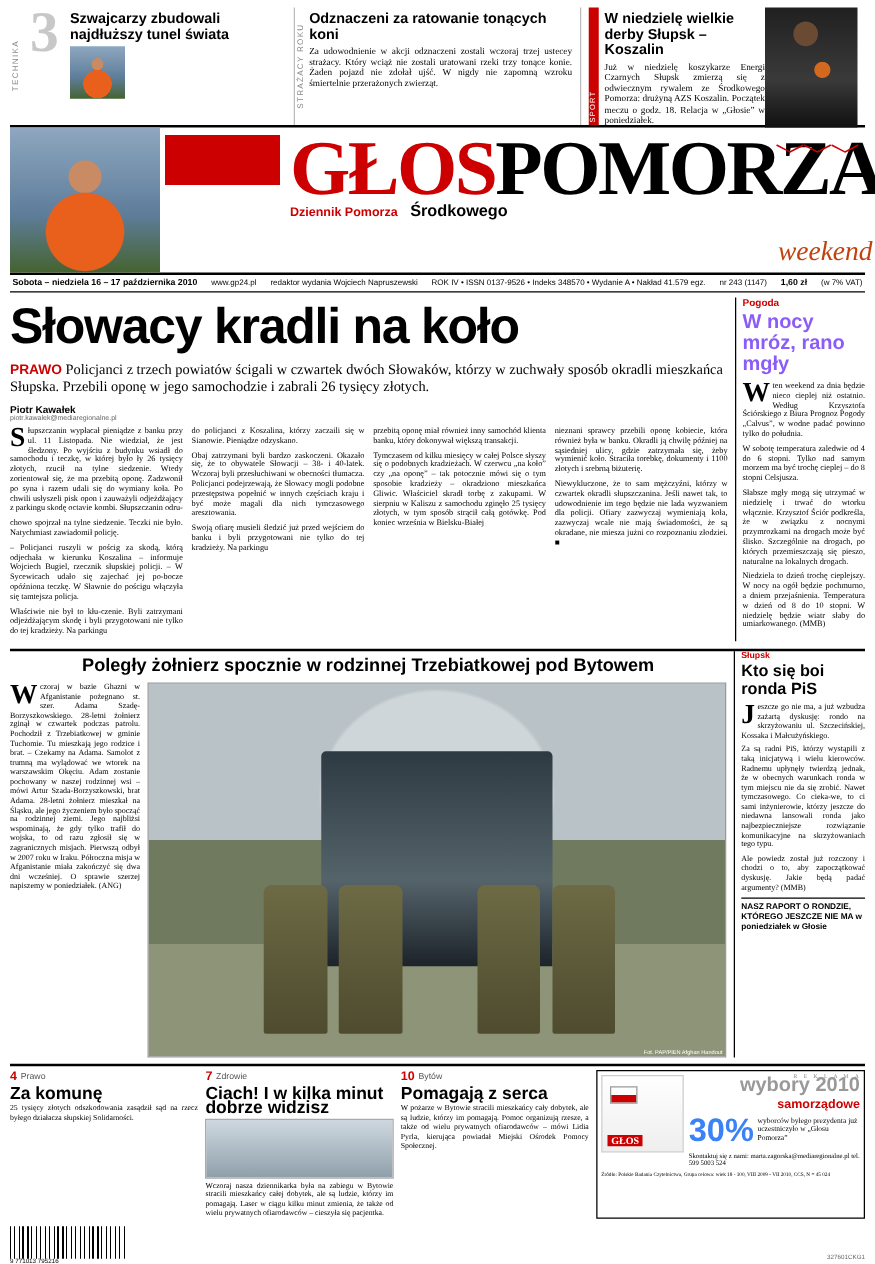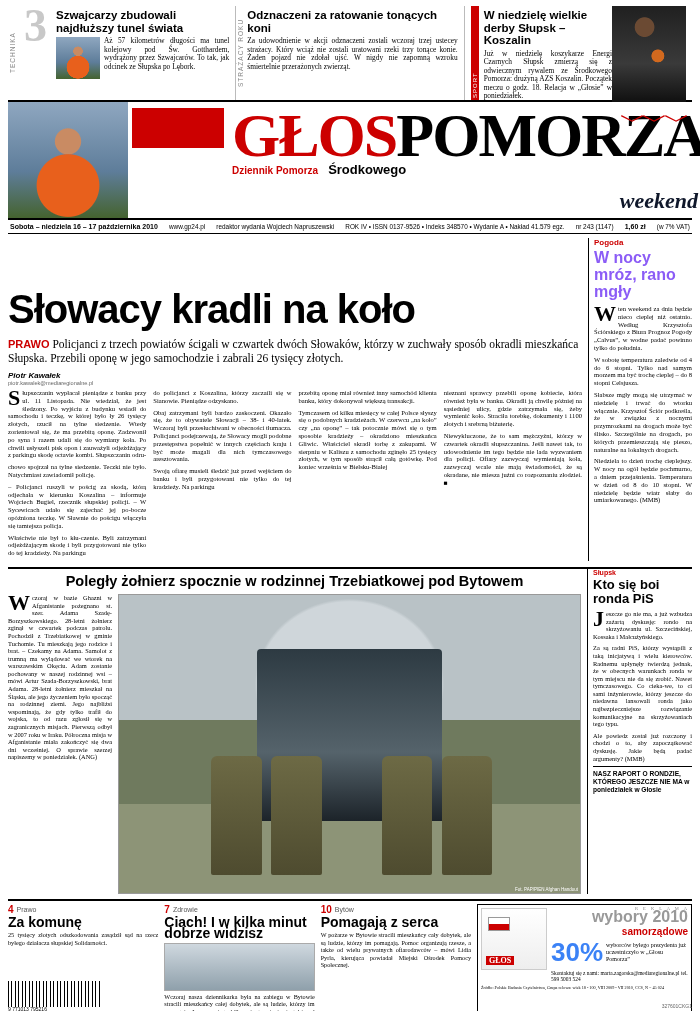--- a/index.html
+++ b/index.html
@@ -63,44 +63,44 @@
   .logo {
     font-family: "Liberation Serif", serif;
     font-weight: bold; font-size: 62px; line-height: 62px;
     letter-spacing: -2px; margin: 2px 0 0 0; padding-left: 100px;
   }
   .logo .red { color: #cc0000; }
   .subline { padding-left: 100px; margin-top: -6px; }
   .sub1 { font-family:"Liberation Sans",sans-serif; font-weight:bold; font-size:10px; color:#cc0000; display:inline-block;}
   .sub2 { font-family:"Liberation Sans",sans-serif; font-weight:bold; font-size:13px; color:#000; display:inline-block; margin-left:6px;}
   .weekend { position:absolute; right: 8px; bottom: 4px; font-family:"Liberation Serif",serif;
-    font-style: italic; font-size: 22px; color:#0f172a;font-weight:bold; }
+    font-style: italic; font-size: 22px; color:#c2410c; }
   .birds { position:absolute; right: 20px; top: 2px; font-size: 26px; color:#cc0000; letter-spacing:-4px;}
 
   
   .infobar {
     display:flex; align-items:center; justify-content:space-between;
     border-top: 2px solid #000; border-bottom: 1px solid #000;
     font-family:"Liberation Sans",sans-serif; font-size: 6.4px; padding: 2px 2px; height:16px;
   }
   .infobar b { font-size: 7px; }
 
   
   .content { display:flex; margin-top: 4px; }
-  .left-block { flex: 1; padding-right: 6px; margin-top: 48px; }
+  .left-block { flex: 1; padding-right: 6px; }
   .weather-col { width: 104px; flex: 0 0 104px; border-left: 1px solid #000; padding-left: 5px; }
 
   .headline {
     font-family: "Liberation Sans", sans-serif;
     font-weight: bold; font-size: 40px; line-height: 42px;
     letter-spacing: -1px; margin: 2px 0 8px 0;
   }
   .lead { font-size: 11.5px; line-height: 13.5px; margin-bottom: 6px; }
   .lead .tag { color:#cc0000; font-family:"Liberation Sans",sans-serif; font-weight:bold; font-size:11px;}
-  .byline { font-family:"Liberation Sans",sans-serif; font-size:8px; font-weight:bold;font-style:italic; }
+  .byline { font-family:"Liberation Sans",sans-serif; font-size:8px; font-weight:bold; }
   .byline-sub { font-family:"Liberation Sans",sans-serif; font-size:5.6px; color:#666; margin-bottom:3px;}
 
   .cols3 { display:flex; gap:7px; }
   .col { flex:1; font-size:6.6px; line-height:7.8px; text-align:justify; }
   .col p { margin: 0 0 4px 0; }
   .dropcap::first-letter {
     float:left; font-size: 22px; line-height: 18px; font-weight: bold;
     padding-right: 2px; font-family:"Liberation Serif",serif;
   }
 
@@ -184,21 +184,20 @@
 
   <div class="teasers">
 
     <div class="teaser">
       <div class="vert-label">TECHNIKA</div>
       <div class="bignum" style="margin-left:10px;">3</div>
       <div class="t-body">
         <div class="t-title">Szwajcarzy zbudowali najdłuższy tunel świata</div>
         <div style="display:flex;gap:4px;">
           <div class="t-photo ph-man" style="width:44px;flex:0 0 44px;height:42px;"></div>
-          <div class="t-text">Aż 57 kilometrów długości ma tunel kolejowy pod Św. Gotthardem, wydrążony przez Szwajcarów. To tak, jak odcinek ze Słupska po Lębork.</div>
         </div>
       </div>
     </div>
 
     <div class="teaser">
       <div class="vert-label">STRAŻACY ROKU</div>
       <div class="t-body">
         <div class="t-title">Odznaczeni za ratowanie tonących koni</div>
         <div class="t-text">Za udowodnienie w akcji odznaczeni zostali wczoraj trzej ustecey strażacy. Który wciąż nie zostali uratowani rzeki trzy tonące konie. Żaden pojazd nie zdołał ujść. W nigdy nie zapomną wzroku śmiertelnie przerażonych zwierząt.</div>
       </div>

